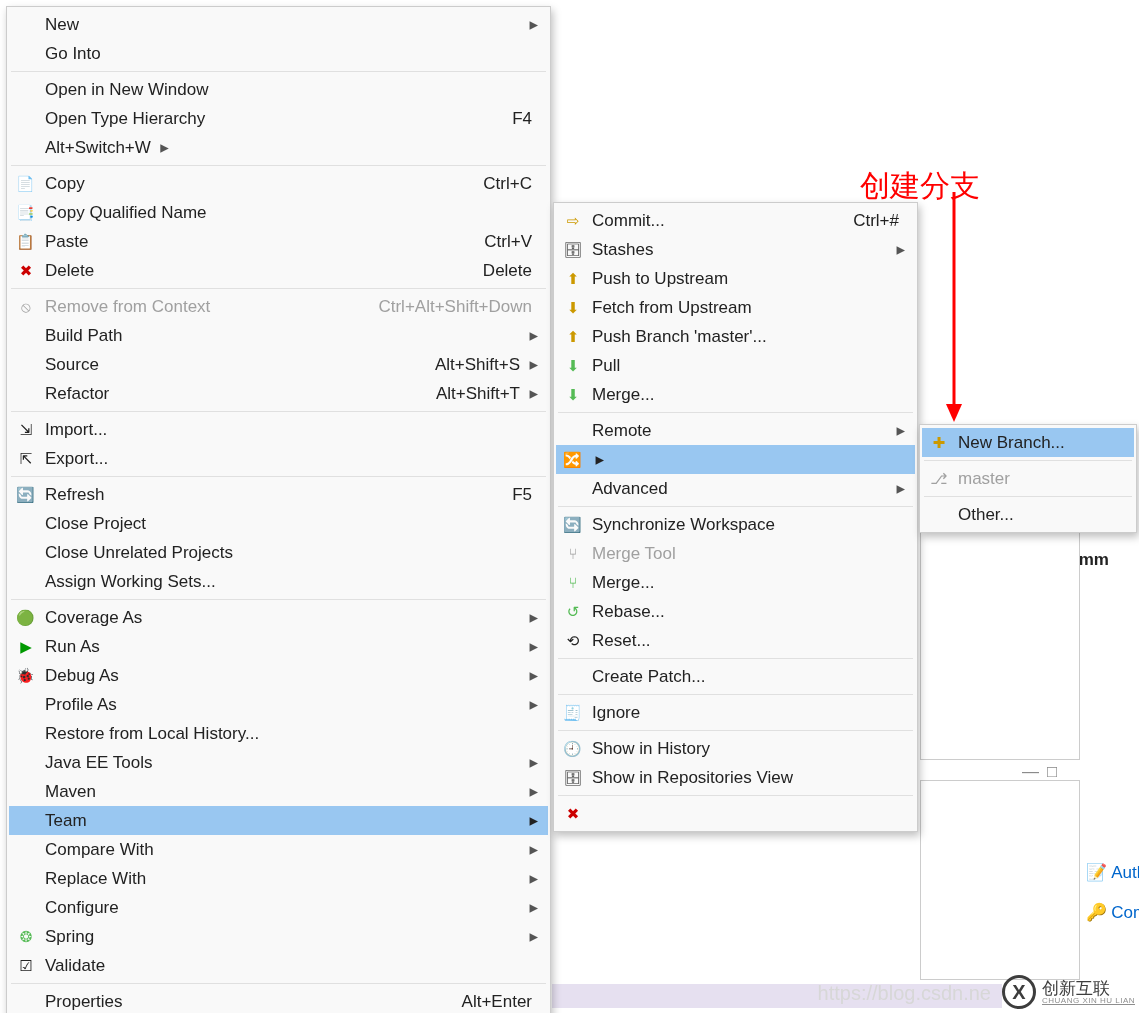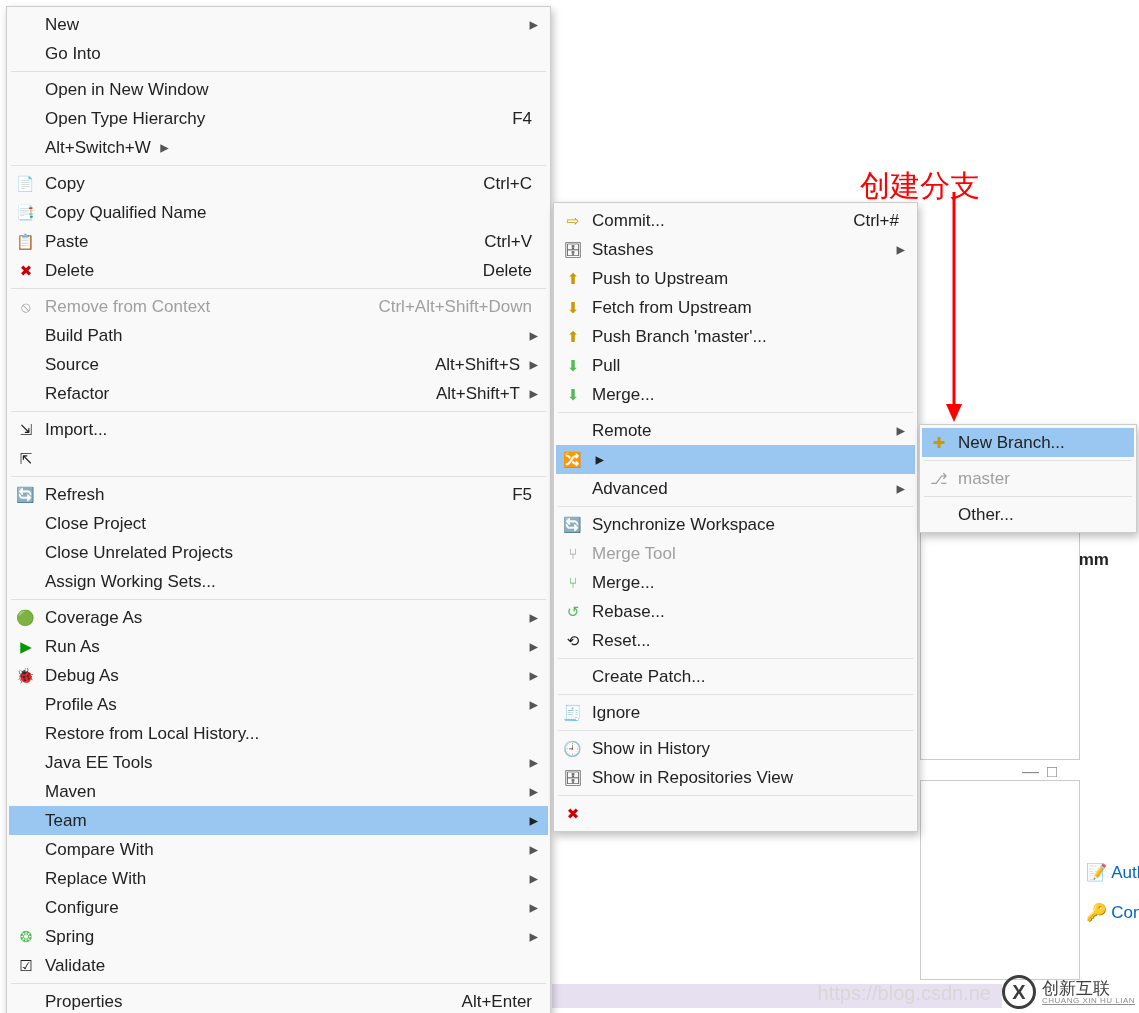--- a/index.html
+++ b/index.html
@@ -234,20 +234,21 @@
       <span class="accel">Alt+Shift+T</span>
       <span class="arrow">▸</span>
     </div>
     <div class="sep"></div>
     <div class="menu-item">
       <span class="icon">⇲</span>
       <span class="label">Import...</span>
     </div>
     <div class="menu-item">
       <span class="icon">⇱</span>
+      <span class="label">Export...</span>
     </div>
     <div class="sep"></div>
     <div class="menu-item">
       <span class="icon" style="color: rgb(204, 153, 0);">🔄</span>
       <span class="label">Refresh</span>
       <span class="accel">F5</span>
     </div>
     <div class="menu-item">
       <span class="icon"></span>
       <span class="label">Close Project</span>

